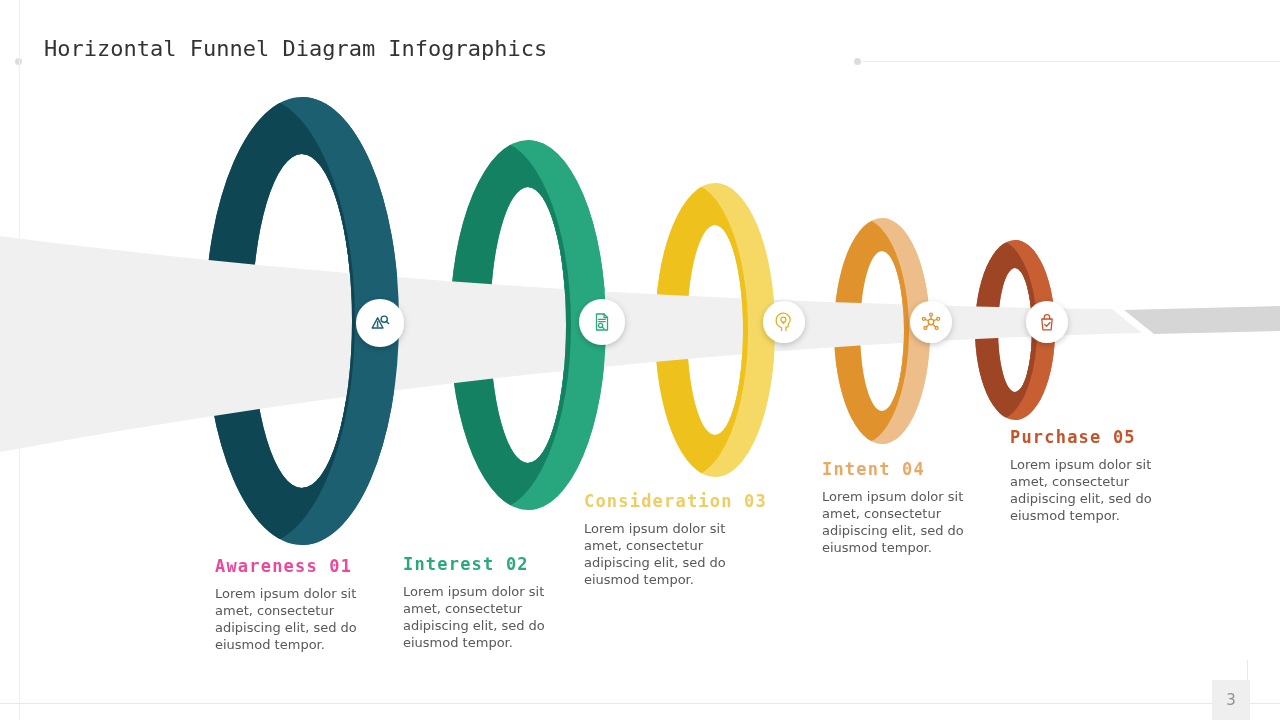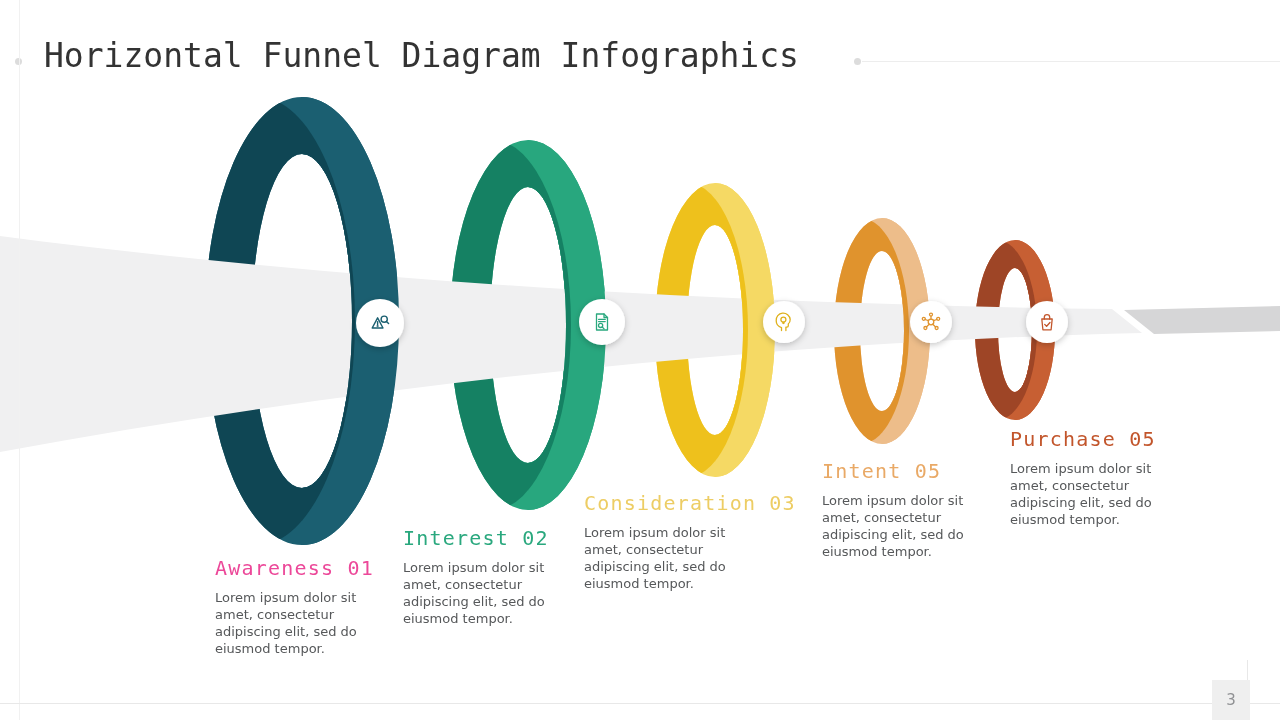--- a/index.html
+++ b/index.html
@@ -4,27 +4,27 @@
 <style>
   html,body{margin:0;padding:0;}
   body{
     width:1280px;height:720px;position:relative;background:#ffffff;
     font-family:"DejaVu Sans","Liberation Sans",sans-serif;
     overflow:hidden;
   }
   .slide-title{
     position:absolute;left:44px;top:36px;
     font-family:"DejaVu Sans Mono","Liberation Mono",monospace;
-    font-size:33px;font-weight:500;color:#333333;letter-spacing:0px;white-space:nowrap;
+    font-size:22px;font-weight:500;color:#333333;letter-spacing:0px;white-space:nowrap;
   }
   .diagram-svg{position:absolute;left:0;top:0;}
   .stage-block{position:absolute;width:162px;}
   .stage-heading{
     font-family:"DejaVu Sans Mono","Liberation Mono",monospace;
-    font-size:20px;font-weight:normal;letter-spacing:1.2px;white-space:nowrap;
+    font-size:17px;font-weight:bold;letter-spacing:1.2px;white-space:nowrap;
   }
   .stage-desc{
     margin-top:9px;font-size:13px;line-height:1.31;color:#56585a;
   }
   .page-number-box{
     position:absolute;left:1212px;top:680px;width:38px;height:40px;
     background:#efefef;color:#8f9093;font-size:15px;
     display:flex;align-items:center;justify-content:center;
   }
   .guide-h{position:absolute;left:0;top:703px;width:1280px;height:1px;background:#e8e8e8;}
@@ -201,30 +201,30 @@
       <path d="M9.3,9 V7.3 a2.7,2.7 0 0 1 5.4,0 V9"></path>
       <path d="M9.7,14.4 l1.9,1.9 3.4,-3.8"></path>
     </g>
   </g>
 </svg>
 
 <div class="stage-block" style="left:215px;top:556px;">
   <div class="stage-heading" style="color: #ec4899;">Awareness 01</div>
   <div class="stage-desc">Lorem ipsum dolor sit amet, consectetur adipiscing elit, sed do eiusmod tempor.</div>
 </div>
-<div class="stage-block" style="left:403px;top:526px;">
+<div class="stage-block" style="left:403px;top:554px;">
   <div class="stage-heading" style="color: rgb(42, 168, 126);">Interest 02</div>
   <div class="stage-desc">Lorem ipsum dolor sit amet, consectetur adipiscing elit, sed do eiusmod tempor.</div>
 </div>
 <div class="stage-block" style="left:584px;top:491px;">
   <div class="stage-heading" style="color: rgb(237, 205, 100);">Consideration 03</div>
   <div class="stage-desc">Lorem ipsum dolor sit amet, consectetur adipiscing elit, sed do eiusmod tempor.</div>
 </div>
 <div class="stage-block" style="left:822px;top:459px;">
-  <div class="stage-heading" style="color: rgb(233, 169, 102);">Intent 05</div>
+  <div class="stage-heading" style="color: rgb(233, 169, 102);">Intent 04</div>
   <div class="stage-desc">Lorem ipsum dolor sit amet, consectetur adipiscing elit, sed do eiusmod tempor.</div>
 </div>
 <div class="stage-block" style="left:1010px;top:427px;">
   <div class="stage-heading" style="color: rgb(194, 85, 43);">Purchase 05</div>
   <div class="stage-desc">Lorem ipsum dolor sit amet, consectetur adipiscing elit, sed do eiusmod tempor.</div>
 </div>
 
 <div class="guide-v-left"></div>
 <div class="guide-h"></div>
 <div class="guide-v-right"></div>

